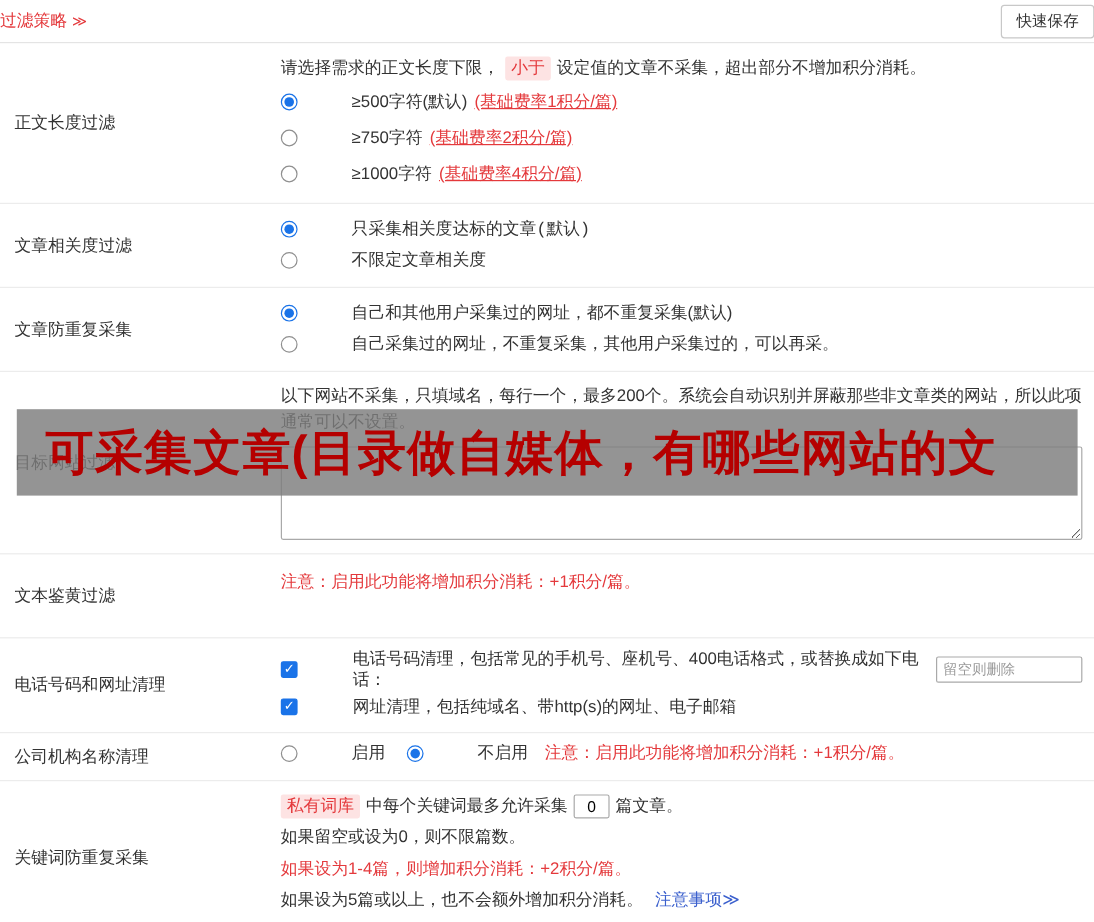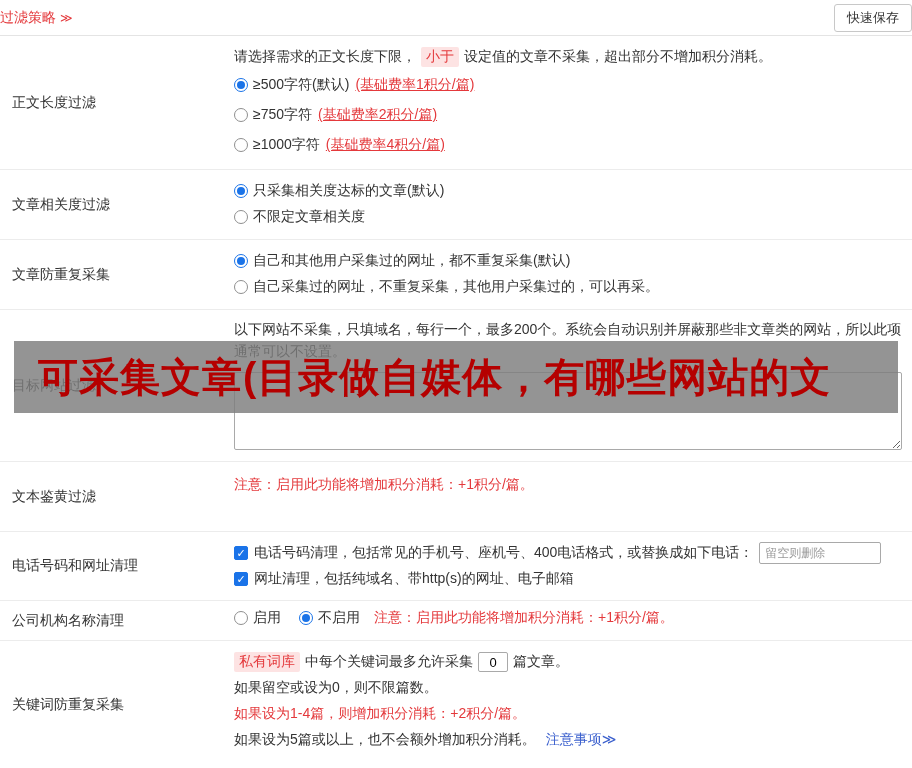--- a/index.html
+++ b/index.html
@@ -25,21 +25,21 @@
 
   
   .row { display: flex; border-bottom: 1px solid #ececec; }
   .row-label {
     width: 222px; flex-shrink: 0; padding-left: 12px;
     display: flex; align-items: center; color: #333;
   }
   .row-content { flex: 1; padding: 8px 10px 8px 12px; }
   .line { display: flex; align-items: center; min-height: 30px; flex-wrap: nowrap; }
   .line.tight { min-height: 26px; }
-  .opt { display: inline-flex; align-items: center; cursor: pointer; }
+  .opt { display: inline-flex; align-items: center; cursor: pointer; gap: 40px; }
   .opt + .opt { margin-left: 18px; }
 
   
   .radio {
     width: 14px; height: 14px; border: 1px solid #8f8f8f; border-radius: 50%;
     display: inline-flex; align-items: center; justify-content: center;
     margin-right: 5px; background: #fff; flex-shrink: 0; cursor: pointer;
   }
   .radio.checked { border-color: #1a73e8; }
   .radio.checked::after { content: ''; width: 8px; height: 8px; border-radius: 50%; background: #1a73e8; }
@@ -130,21 +130,21 @@
       <div class="line">
         <span class="opt">
           <span class="radio"></span>
           <span>≥1000字符</span>
         </span>
         <span class="fee-note">(基础费率4积分/篇)</span>
       </div>
     </div>
   </div>
 
-  <div class="row" style="min-height:70px;">
+  <div class="row" style="min-height:70px;font-family:Liberation Mono, monospace;">
     <div class="row-label">文章相关度过滤</div>
     <div class="row-content">
       <div class="line tight">
         <span class="opt">
           <span class="radio checked"></span>
           <span>只采集相关度达标的文章(默认)</span>
         </span>
       </div>
       <div class="line tight">
         <span class="opt">

